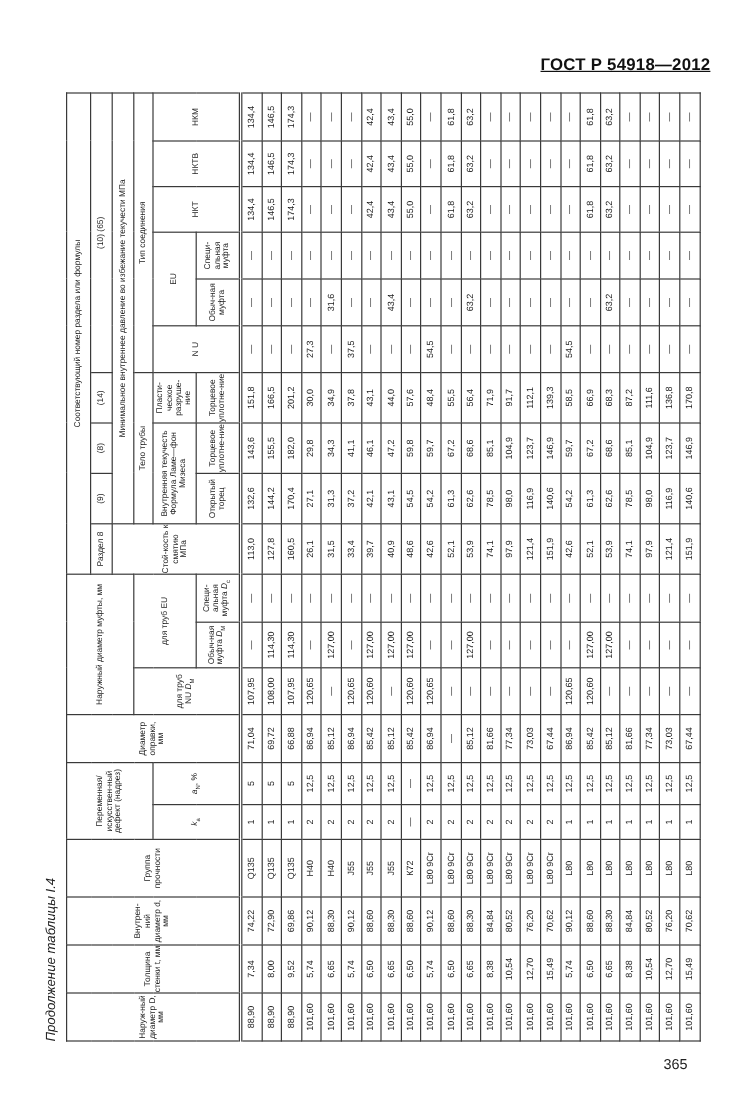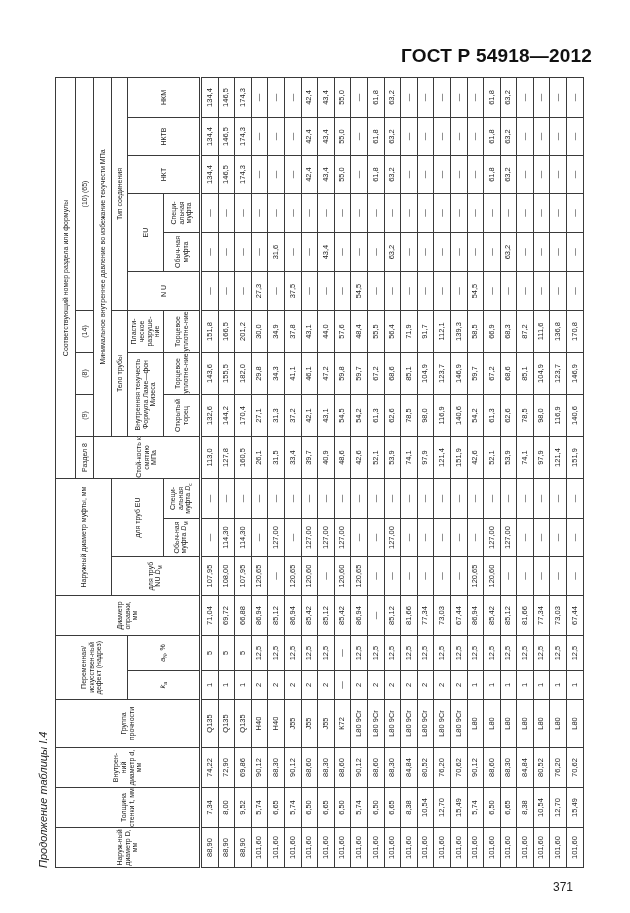--- a/index.html
+++ b/index.html
@@ -2,21 +2,21 @@
 <html><head>
 <meta charset="utf-8">
 <style>
   html,body{margin:0;padding:0;}
   body{
     width:630px;height:913px;position:relative;background:#ffffff;
     font-family:"Liberation Sans",sans-serif;color:#1c1c1c;overflow:hidden;
   }
   .gost-num{
     position:absolute;top:45px;right:38px;
-    font-size:19px;font-weight:bold;letter-spacing:.2px;color:#111;
+    font-size:14px;font-weight:bold;letter-spacing:.2px;color:#111;text-decoration:underline;
   }
   .page-num{
     position:absolute;top:880px;left:553px;font-size:12px;color:#222;
   }
   .rot{
     position:absolute;left:35px;top:78px;width:790px;height:548px;
     transform-origin:0 0;
     transform:rotate(-90deg) translateX(-790px);
   }
   .caption{
@@ -623,13 +623,13 @@
           <td>—</td>
           <td>—</td>
           <td>—</td>
           <td>—</td>
           <td>—</td>
         </tr>
       </tbody>
   </table>
 </div>
 
-<div class="page-num">371</div>
+<div class="page-num">365</div>
 
 </body></html>

